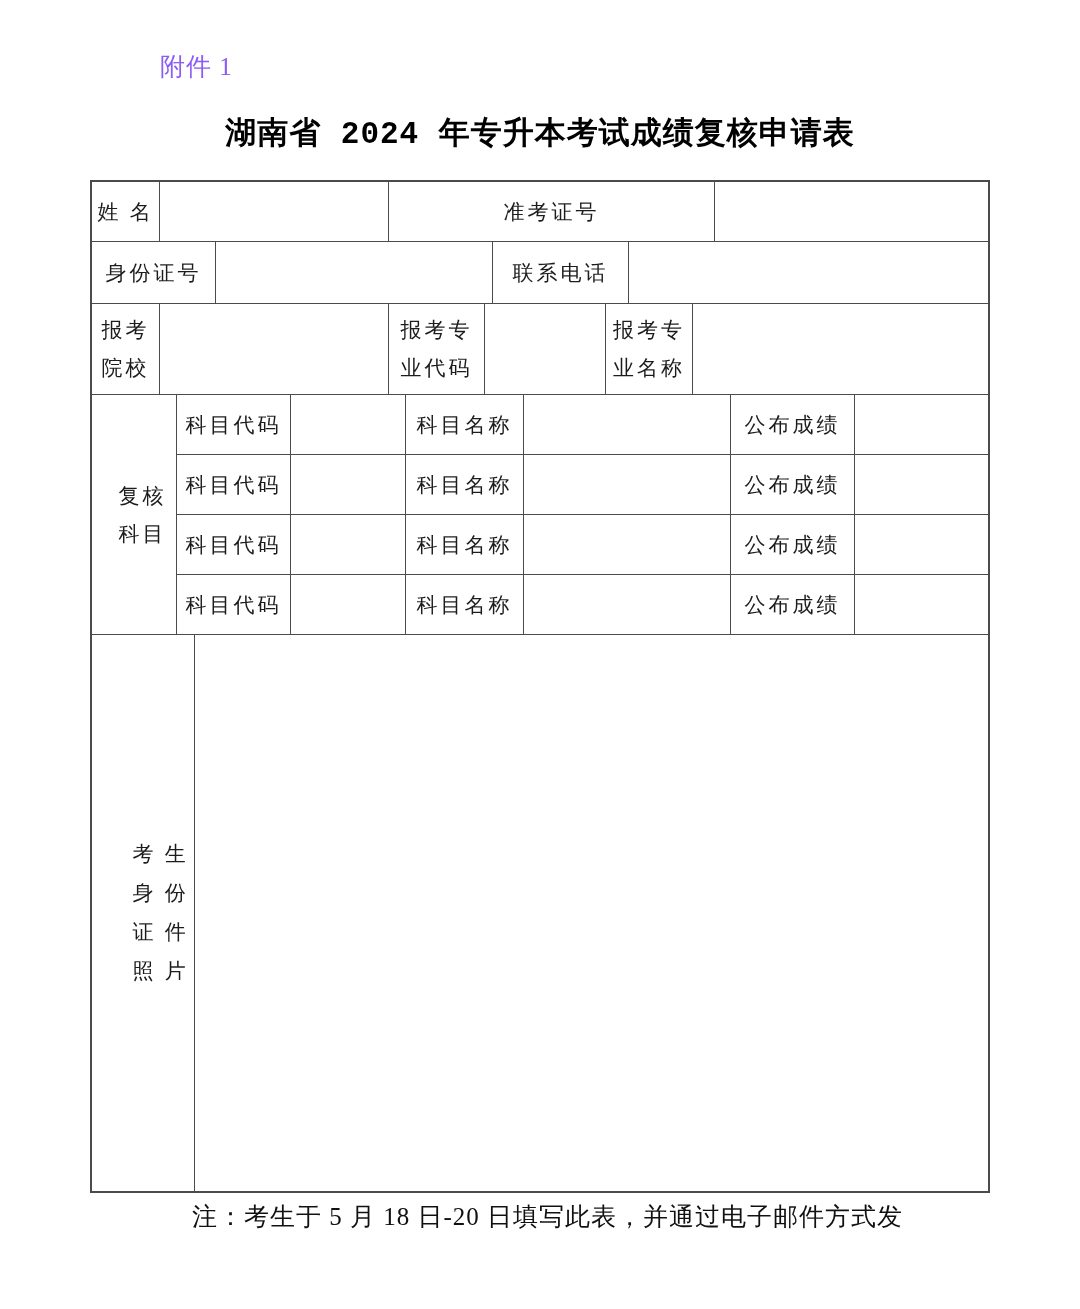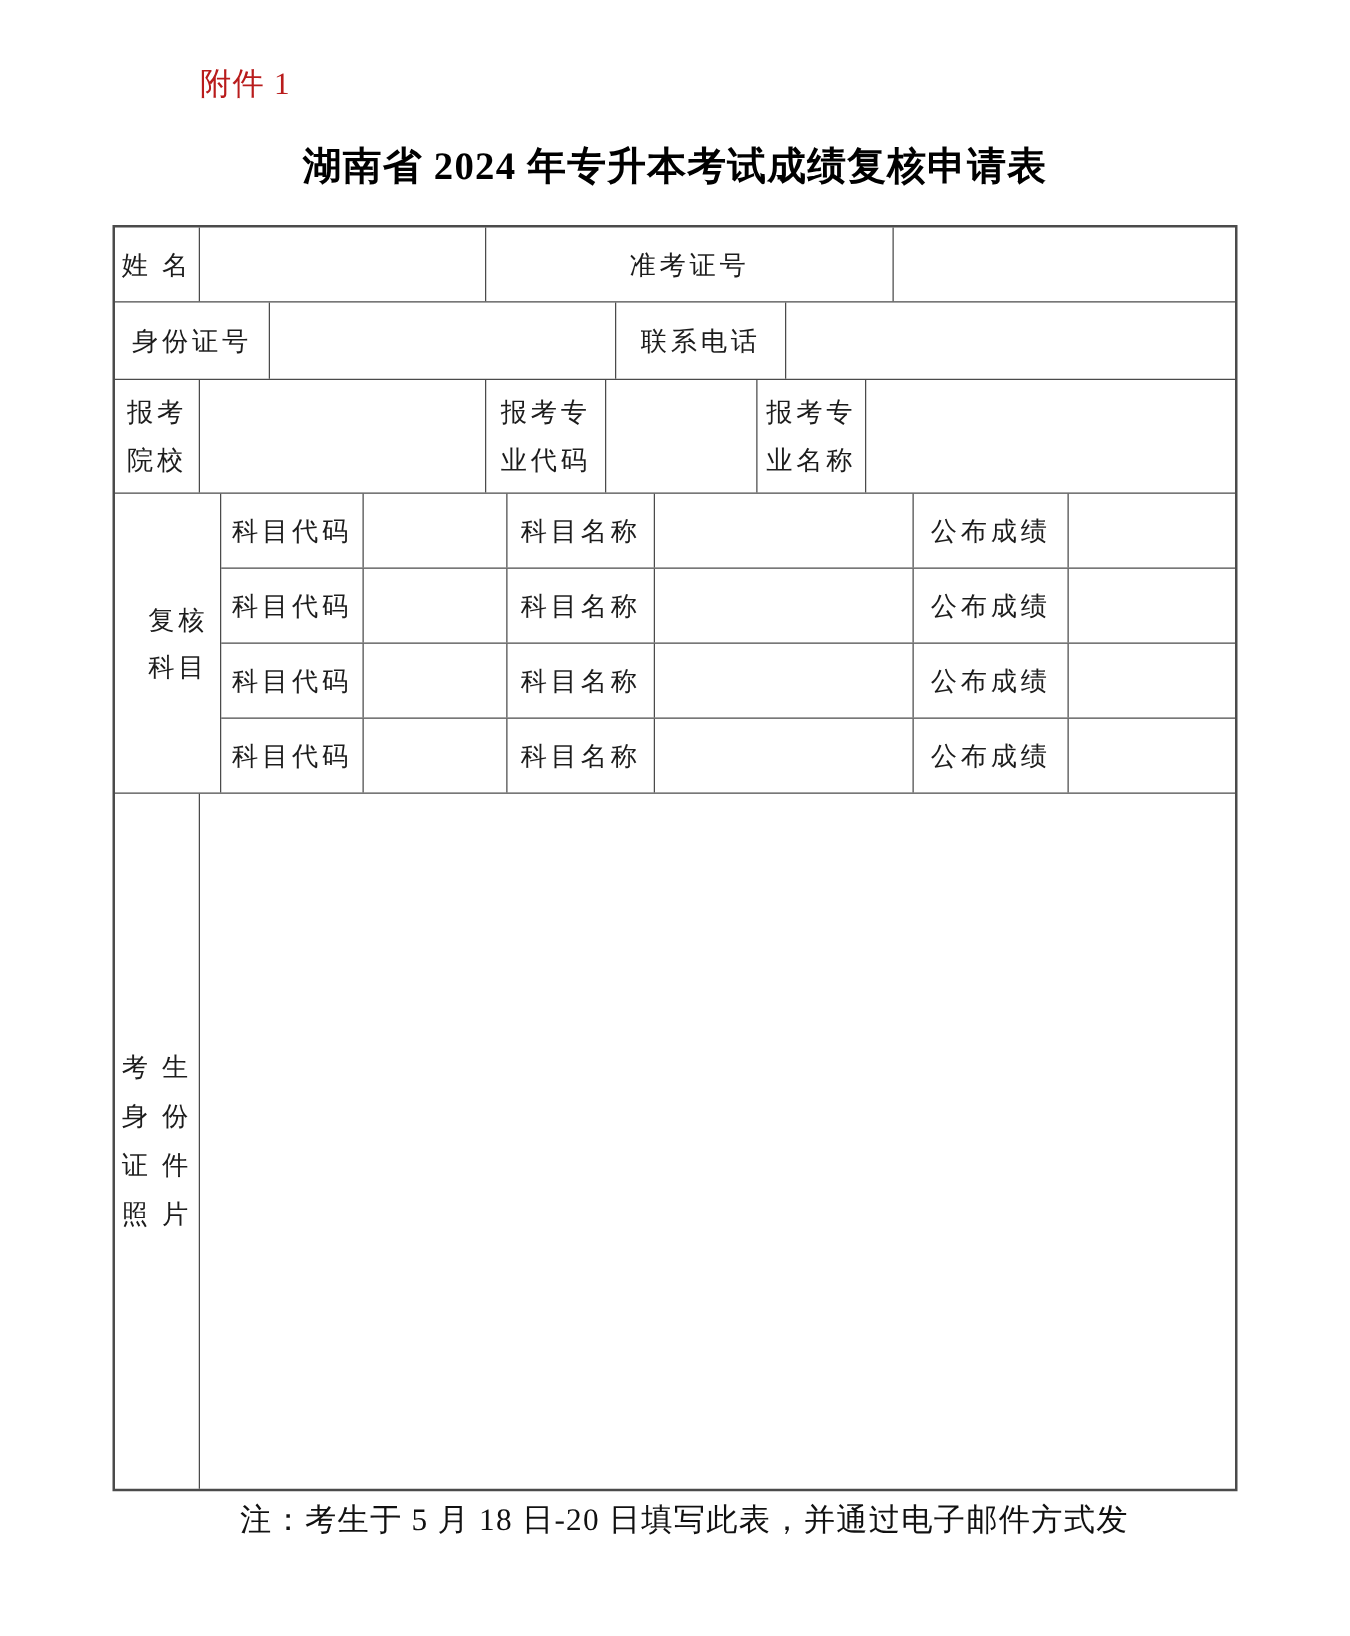--- a/index.html
+++ b/index.html
@@ -13,32 +13,33 @@
     color: #1a1a1a;
     margin: 0 auto;
     overflow: hidden;
   }
   .attachment {
     position: absolute;
     left: 160px;
     top: 50px;
     font-size: 25px;
     letter-spacing: 1px;
-    color: #b91c1c;
+    color: #8b5cf6;
   }
   .doc-title {
     position: absolute;
     left: 0;
     top: 112px;
     width: 100%;
     text-align: center;
     font-size: 31px;
     font-weight: bold;
     letter-spacing: 1px;
     color: #000;
+    font-family: Liberation Mono, monospace;
   }
   .form-table {
     position: absolute;
     left: 90px;
     top: 180px;
     width: 900px;
     height: 1013px;
     border: 2px solid #4b4b4b;
     display: flex;
     flex-direction: column;
@@ -61,21 +62,21 @@
   }
   .tcell:last-child { border-right: none; }
   .label {
     font-size: 21px;
     letter-spacing: 3px;
     text-align: center;
     line-height: 38px;
     color: #1c1c1c;
     white-space: nowrap;
   }
-  .flex1 { flex: 1 1 auto; }
+  .flex1 { flex: 1 1 auto; margin-left: 35px; }
   .review-rows { display: flex; flex-direction: column; flex: 1 1 auto; }
   .review-rows .trow { flex: 1 1 0; }
   .review-rows .trow:last-child { border-bottom: none; }
   .photo-label .line { line-height: 39px; }
   .note {
     position: absolute;
     left: 142px;
     top: 1197px;
     width: 775px;
     font-size: 25px;

